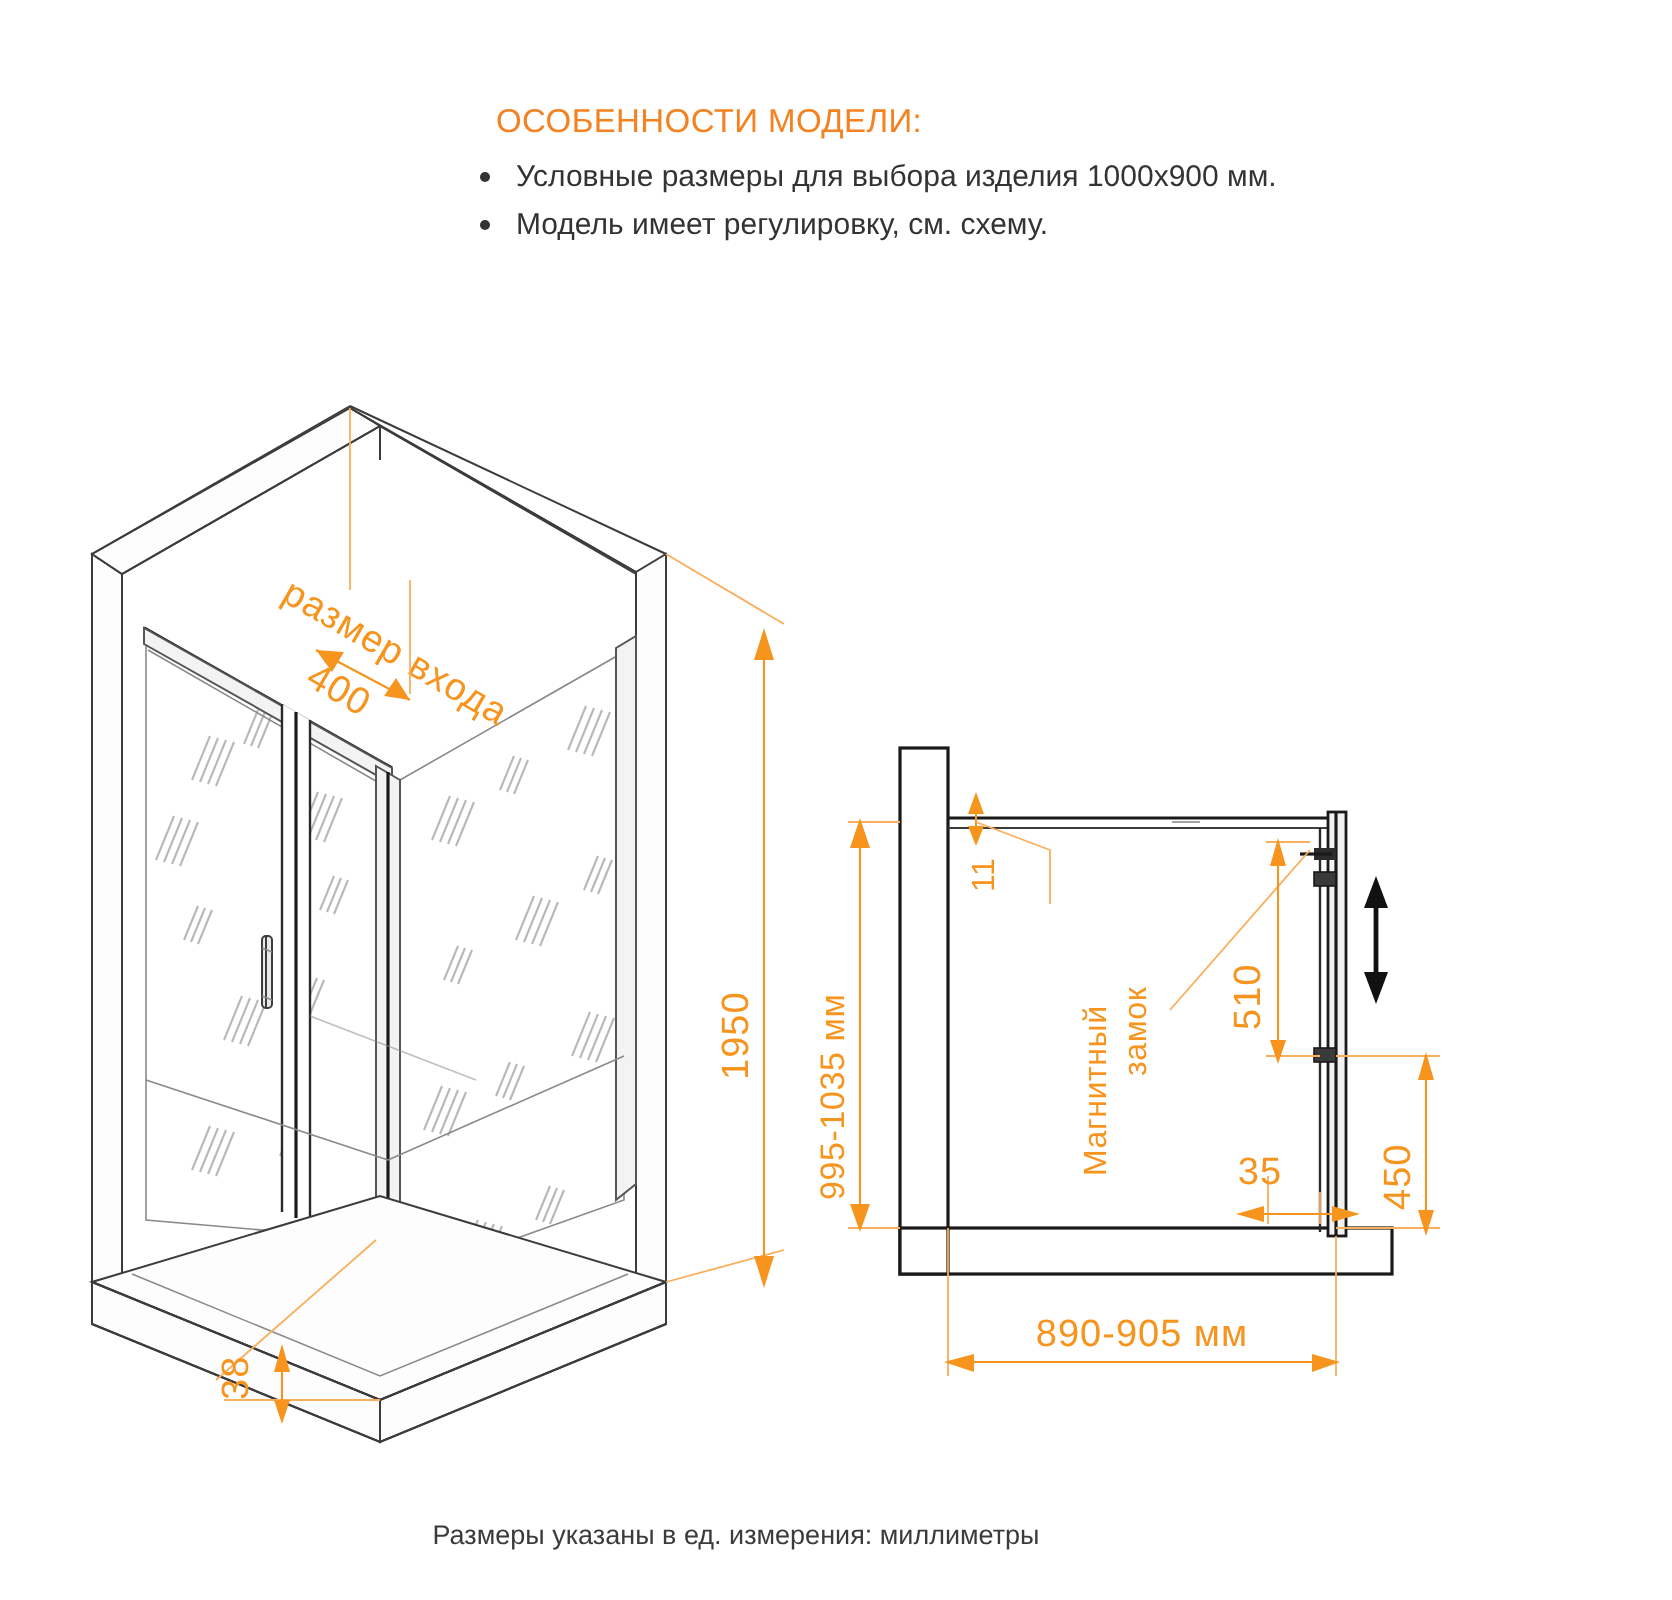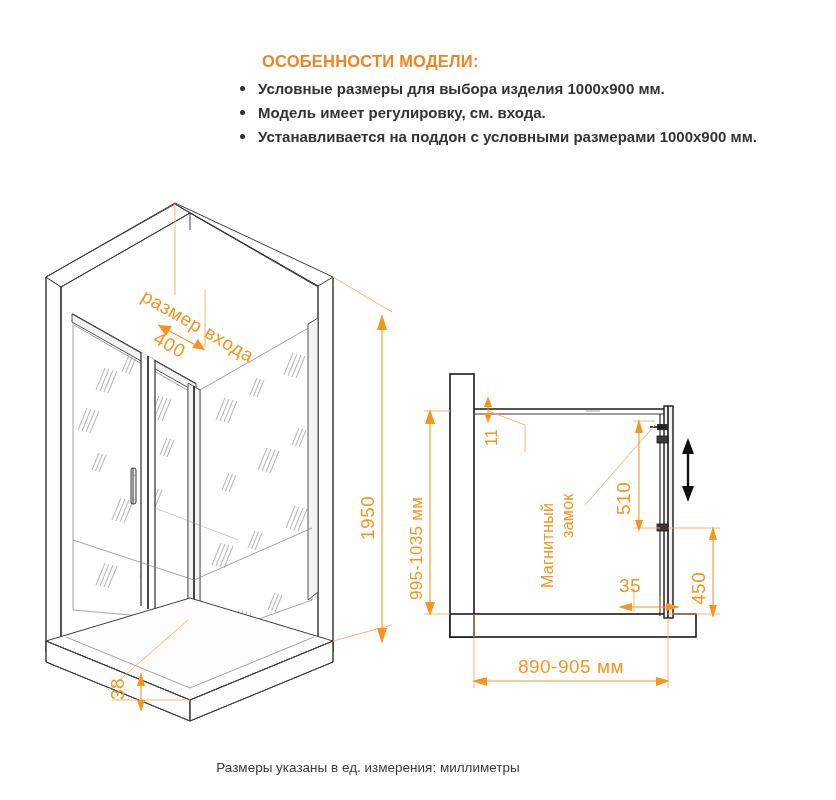--- a/index.html
+++ b/index.html
@@ -20,30 +20,29 @@
   
   #features {
     position: absolute;
     left: 228px;
     top: 52px;
     width: 580px;
   }
   #features-title {
     color: #F58220;
     font-size: 16.5px;
-    font-weight: bold;
+    font-weight: normal;
     letter-spacing: 0.2px;
-    margin: 0 0 6px 34px;
+    margin: 0 0 6px 20px;
     white-space: nowrap;
   }
   #features-list {
     list-style: none;
     margin: 0;
     padding: 0;
-    font-weight: bold;
   }
   #features-list li {
     position: relative;
     color: #333333;
     font-size: 15px;
     line-height: 23px;
     padding-left: 30px;
     margin-bottom: 1px;
   }
   #features-list li .bullet {
@@ -98,25 +97,21 @@
 
   <div id="features">
     <div id="features-title">ОСОБЕННОСТИ МОДЕЛИ:</div>
     <ul id="features-list">
       <li>
         <span class="bullet"></span>
         <span>Условные размеры для выбора изделия 1000x900 мм.</span>
       </li>
       <li>
         <span class="bullet"></span>
-        <span>Модель имеет регулировку, см. входа.</span>
-      </li>
-      <li>
-        <span class="bullet"></span>
-        <span>Устанавливается на поддон с условными размерами 1000x900 мм.</span>
+        <span>Модель имеет регулировку, см. схему.</span>
       </li>
     </ul>
   </div>
 
   <svg id="drawing" viewBox="0 0 836 800">
 
     <defs>
 
       <g id="streak">
         <path class="hatch" d="M0,0 L9,-22"></path>

